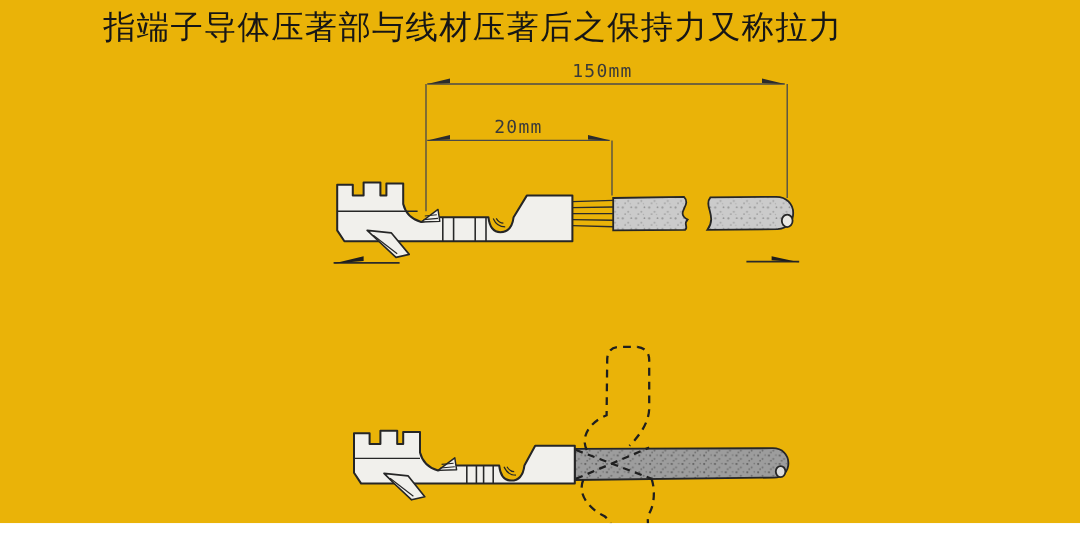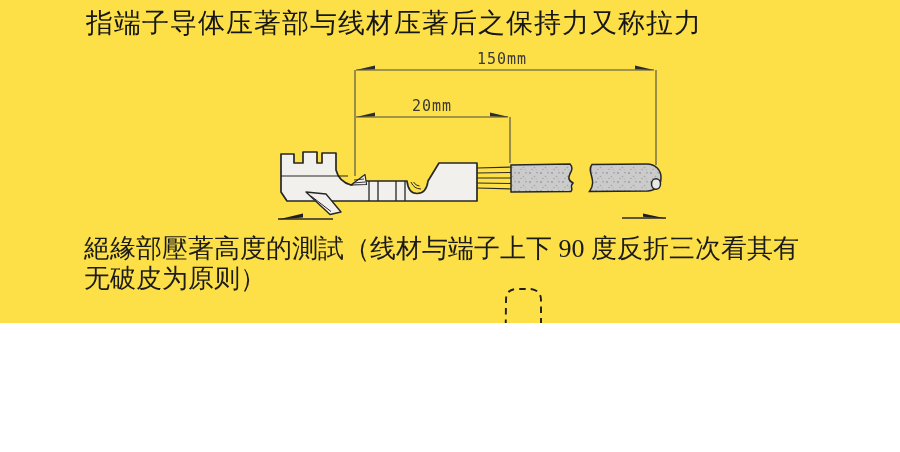--- a/index.html
+++ b/index.html
@@ -1,17 +1,17 @@
 <!DOCTYPE html>
 <html><head>
 <meta charset="utf-8">
 <style>
   html,body{margin:0;padding:0;background:#fff;}
   #screen{
-    position:relative;width:900px;height:323px;background:#fde047;
+    position:relative;width:900px;height:436px;background:#eab308;
     overflow:hidden;font-family:"Liberation Serif","DejaVu Serif",serif;
   }
   .heading{
     position:absolute;left:86px;top:5px;width:640px;
     font-size:27px;letter-spacing:1px;color:#161616;white-space:nowrap;
   }
   .note{
     position:absolute;left:84px;top:234px;width:760px;
     font-size:26px;line-height:30px;color:#1b1b1b;
   }
@@ -110,24 +110,20 @@
     <g stroke="#2a2a2a" stroke-width="1.5">
       <line x1="278" y1="219" x2="333" y2="219"></line>
       <polygon points="278,219.5 303,213.5 303,217.5" fill="#1e1e1e" stroke="none"></polygon>
     </g>
     <g stroke="#2a2a2a" stroke-width="1.5">
       <line x1="622" y1="218" x2="666" y2="218"></line>
       <polygon points="666,218.5 643,213.5 643,216.8" fill="#1e1e1e" stroke="none"></polygon>
     </g>
   </svg>
 
-  <div class="note">
-    <span class="ln">絕緣部壓著高度的測試（线材与端子上下 90 度反折三次看其有</span>
-    <span class="ln">无破皮为原则）</span>
-  </div>
 
   <svg id="diag2" width="422" height="169" viewBox="278 283 422 169" xmlns="http://www.w3.org/2000/svg">
 
     <g stroke="#262626" stroke-width="1.5">
       <path fill="url(#stipDark)" d="M479,374 L644,373.5 C652,373.5 657,379 657,386 C657,393 652,398 645,398 L479,400 Z"></path>
       <ellipse cx="650.5" cy="393" rx="4" ry="4.6" fill="#dddddb"></ellipse>
     </g>
 
     <g stroke="#1f1f1f" stroke-width="1.9" fill="none" stroke-dasharray="6.5,5">
       <path d="M489,375 C483,363 493,351 505.5,346 L506,300 Q506,289.5 516,289 L531,289"></path>

